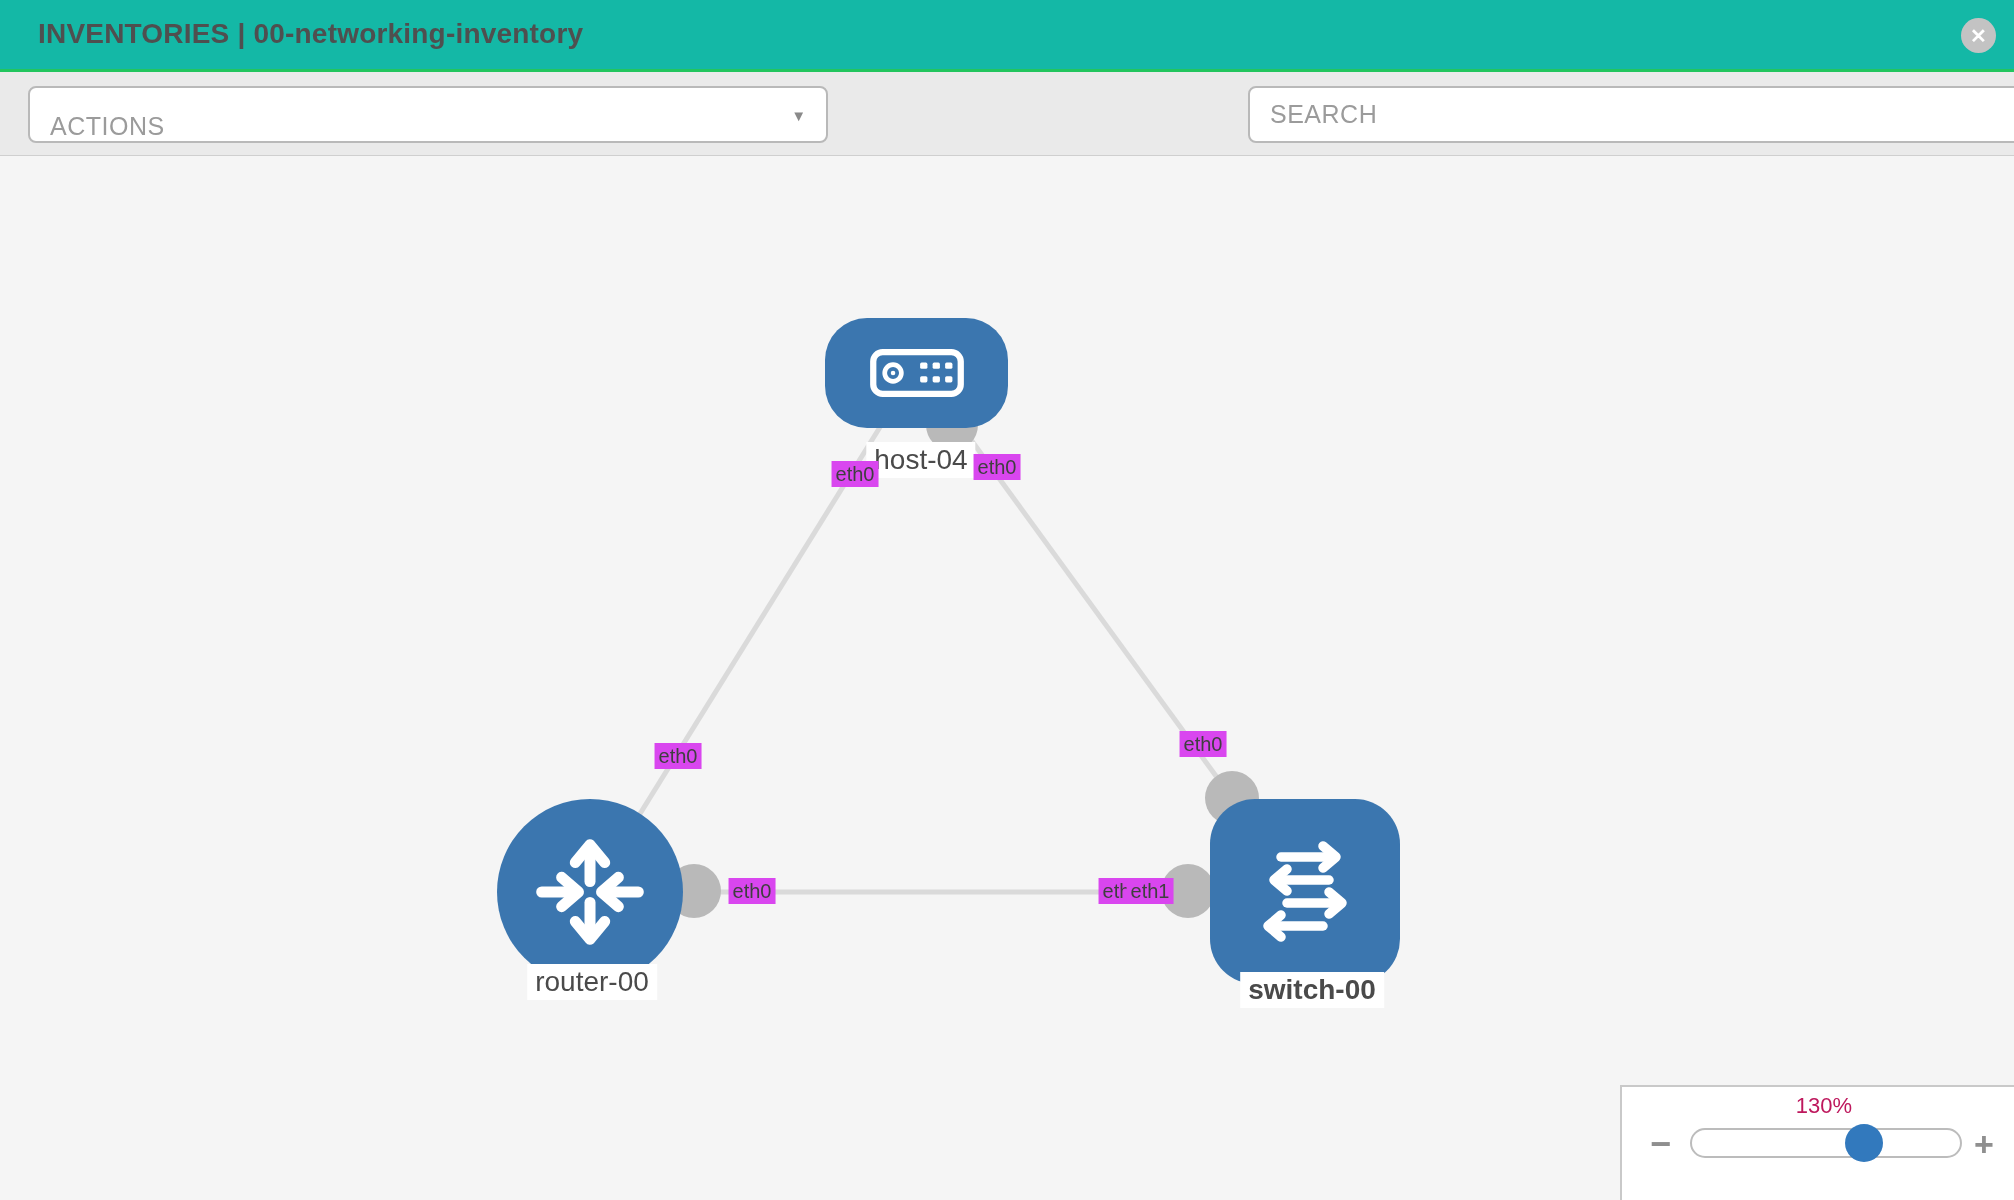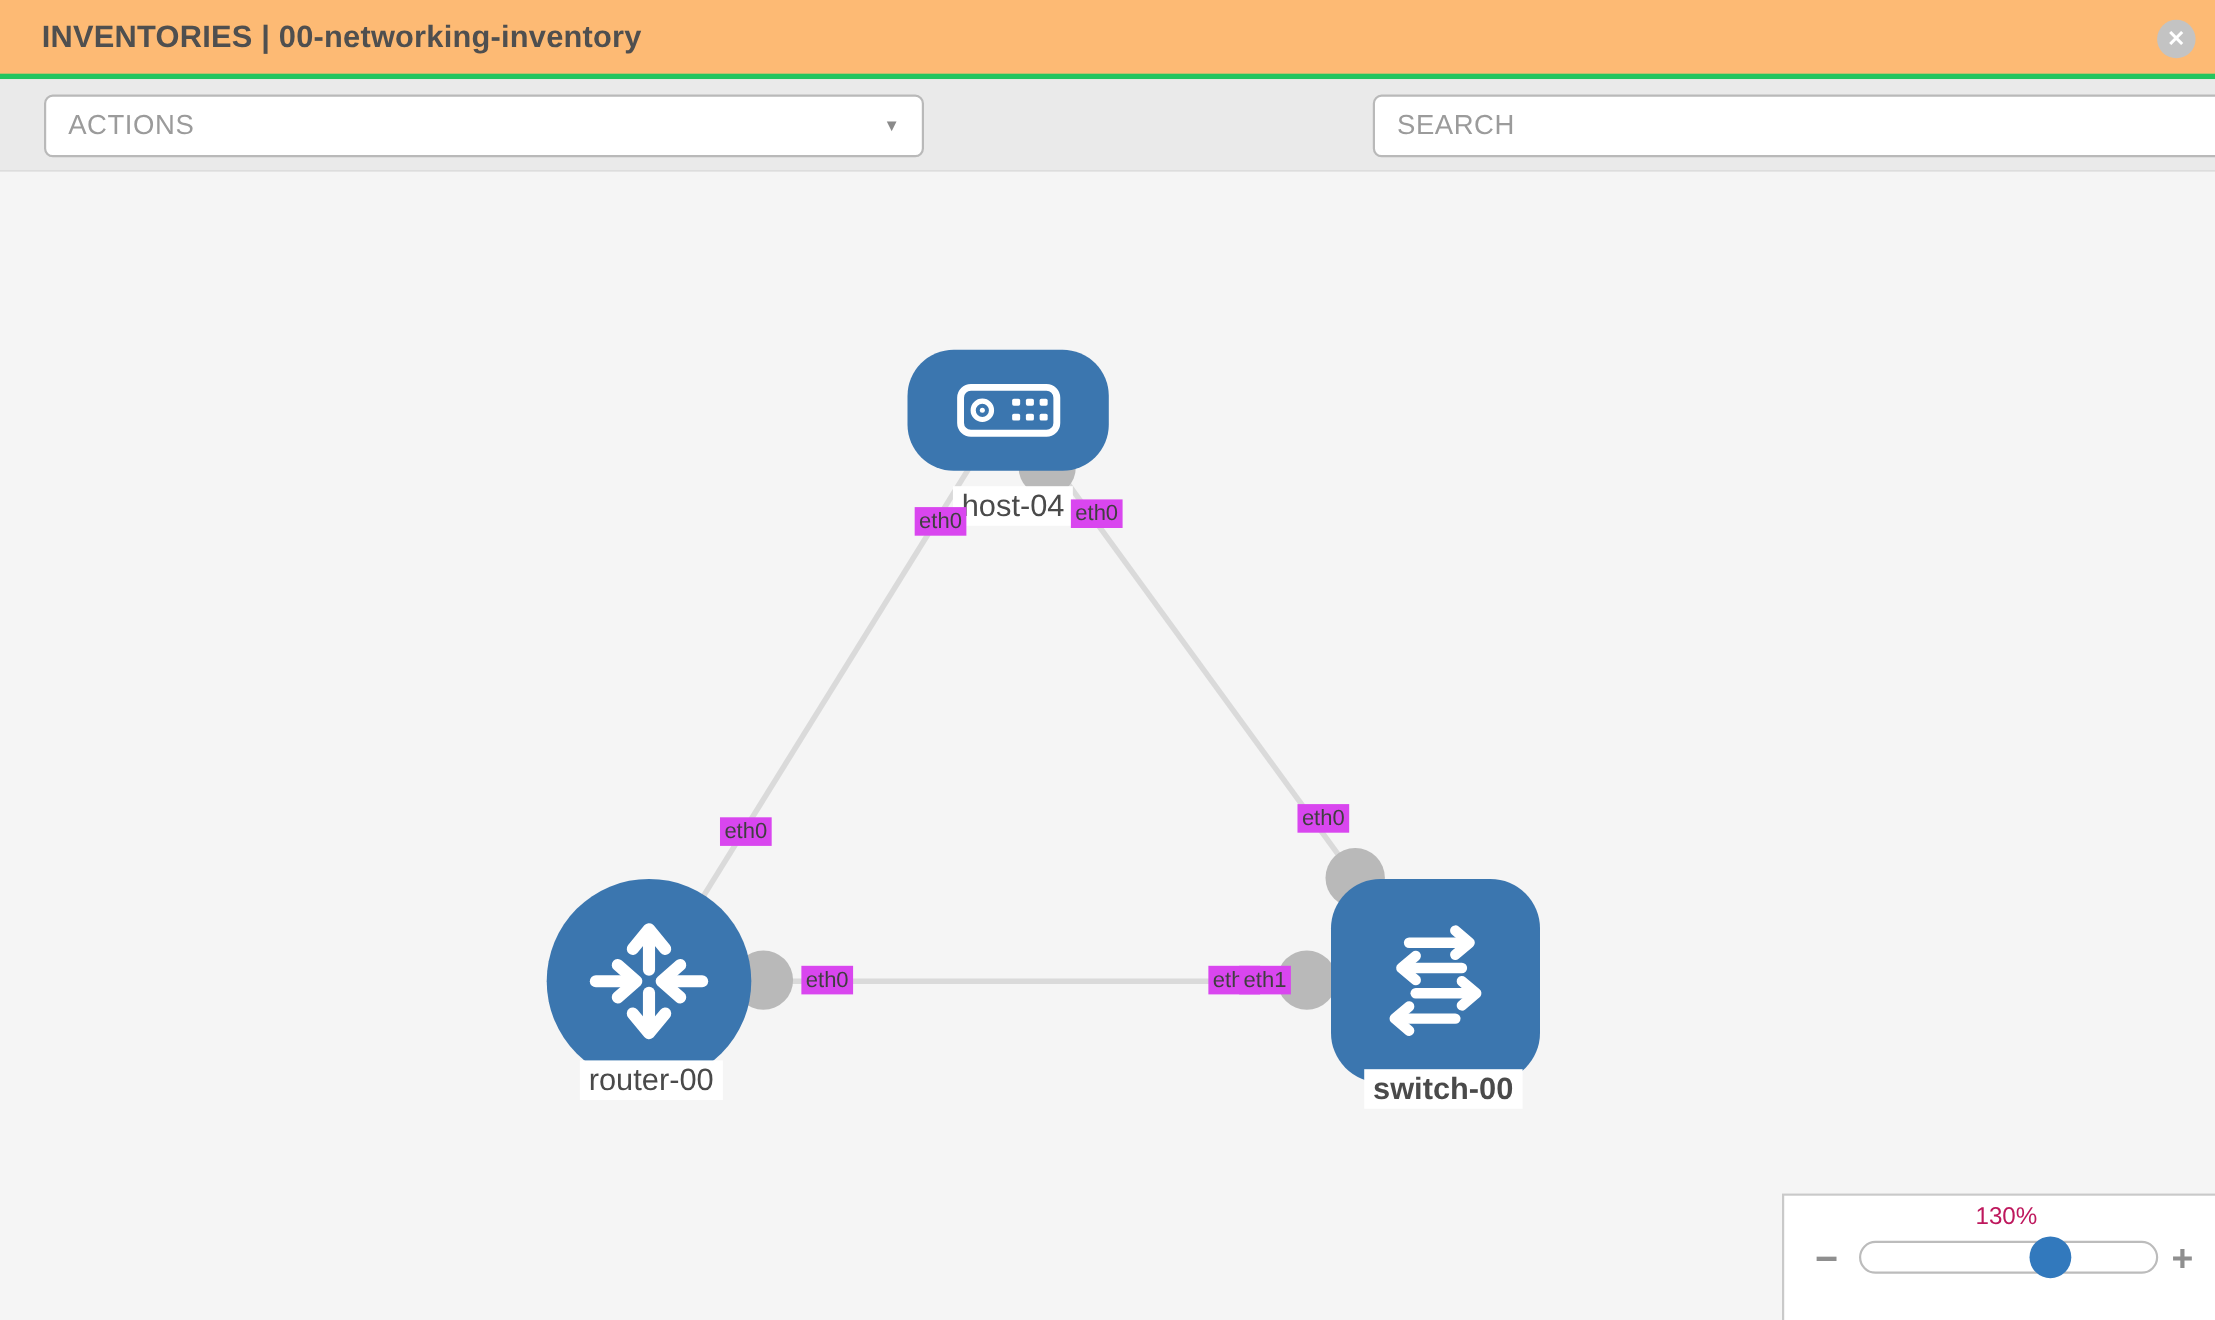--- a/index.html
+++ b/index.html
@@ -5,21 +5,21 @@
   html,body{margin:0;padding:0;}
   body{
     width:2014px;height:1200px;overflow:hidden;position:relative;
     background:#f5f5f5;
     font-family:"Liberation Sans",sans-serif;
     -webkit-font-smoothing:antialiased;
   }
   
   .header{
     position:absolute;left:0;top:0;width:2014px;height:72px;
-    background:#fdba74;border-bottom:5px solid #22c55e;box-sizing:border-box;
+    background:#14b8a6;border-bottom:3px solid #22c55e;box-sizing:border-box;
   }
   .page-title{
     position:absolute;left:38px;top:18px;
     font-size:28px;font-weight:bold;color:#4f4f4f;letter-spacing:.2px;
   }
   .close-btn{
     position:absolute;left:1961px;top:18px;width:35px;height:35px;border-radius:50%;
     background:#c3c3c3;color:#ffffff;display:flex;align-items:center;justify-content:center;
     font-size:20px;font-weight:bold;cursor:pointer;user-select:none;
   }
@@ -33,21 +33,21 @@
     background:#ffffff;border:2px solid #b9b9b9;border-radius:8px;
     display:flex;align-items:center;cursor:pointer;
   }
   .combo .combo-label{
     margin-left:20px;font-size:25px;color:#9b9b9b;letter-spacing:.5px;
   }
   .combo .caret{
     position:absolute;right:20px;top:50%;transform:translateY(-50%);
     font-size:15px;color:#8a8a8a;
   }
-  .combo.actions{left:40px;}
+  .combo.actions{left:28px;align-items:flex-end;}
   .combo.search{left:1248px;}
   .tool-icon{position:absolute;top:100px;cursor:pointer;}
   .tool-icon.wrench{left:1060px;}
   .tool-icon.key{left:1126px;}
   
   .canvas{
     position:absolute;left:0;top:156px;width:2014px;height:1044px;background:#f5f5f5;
   }
   .edges{position:absolute;left:0;top:0;z-index:1;}
   .if-dot{

